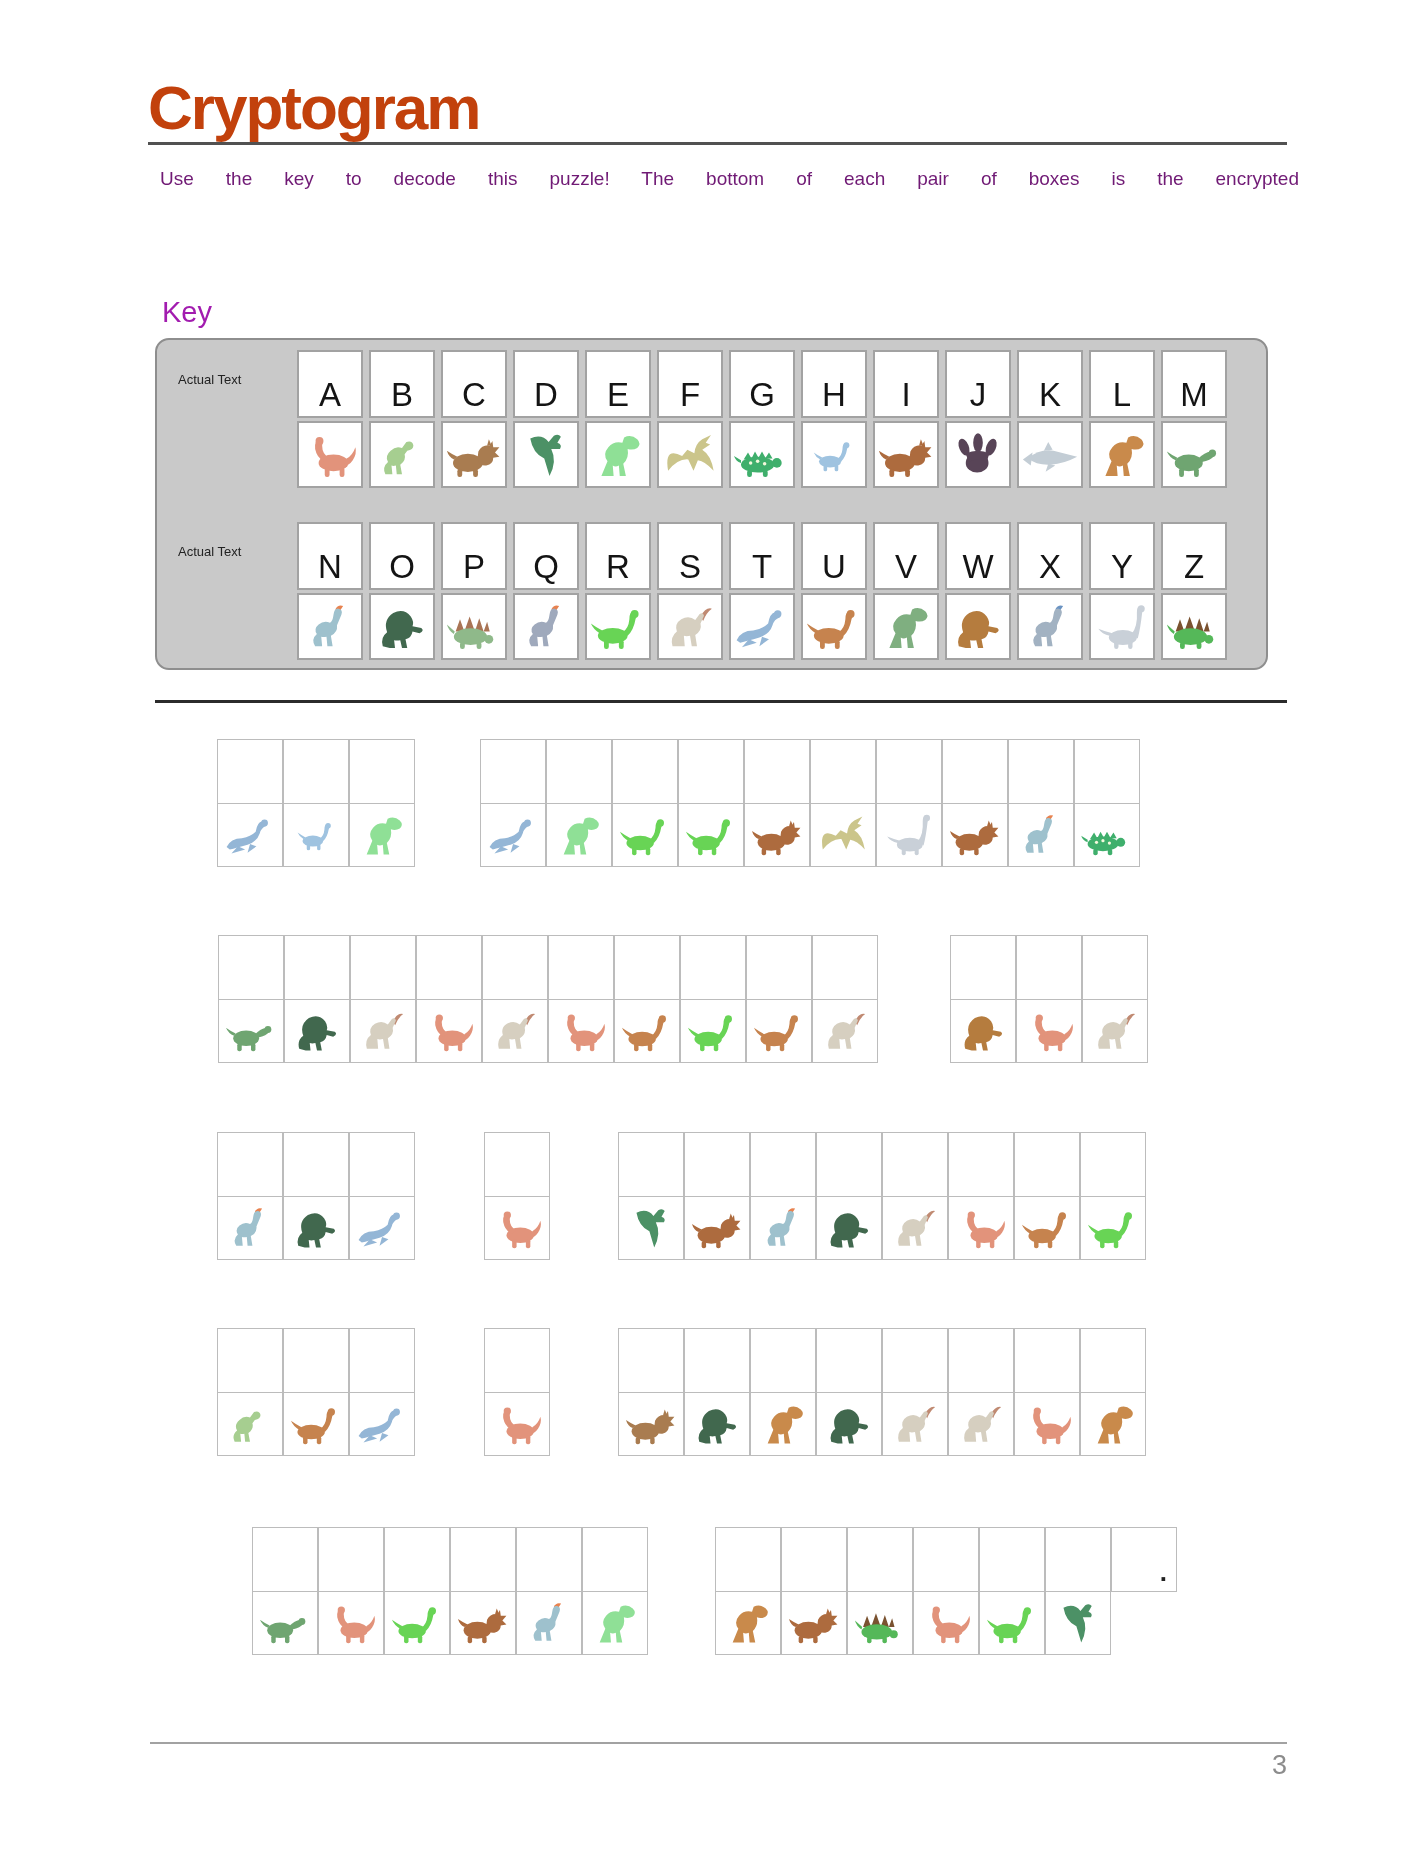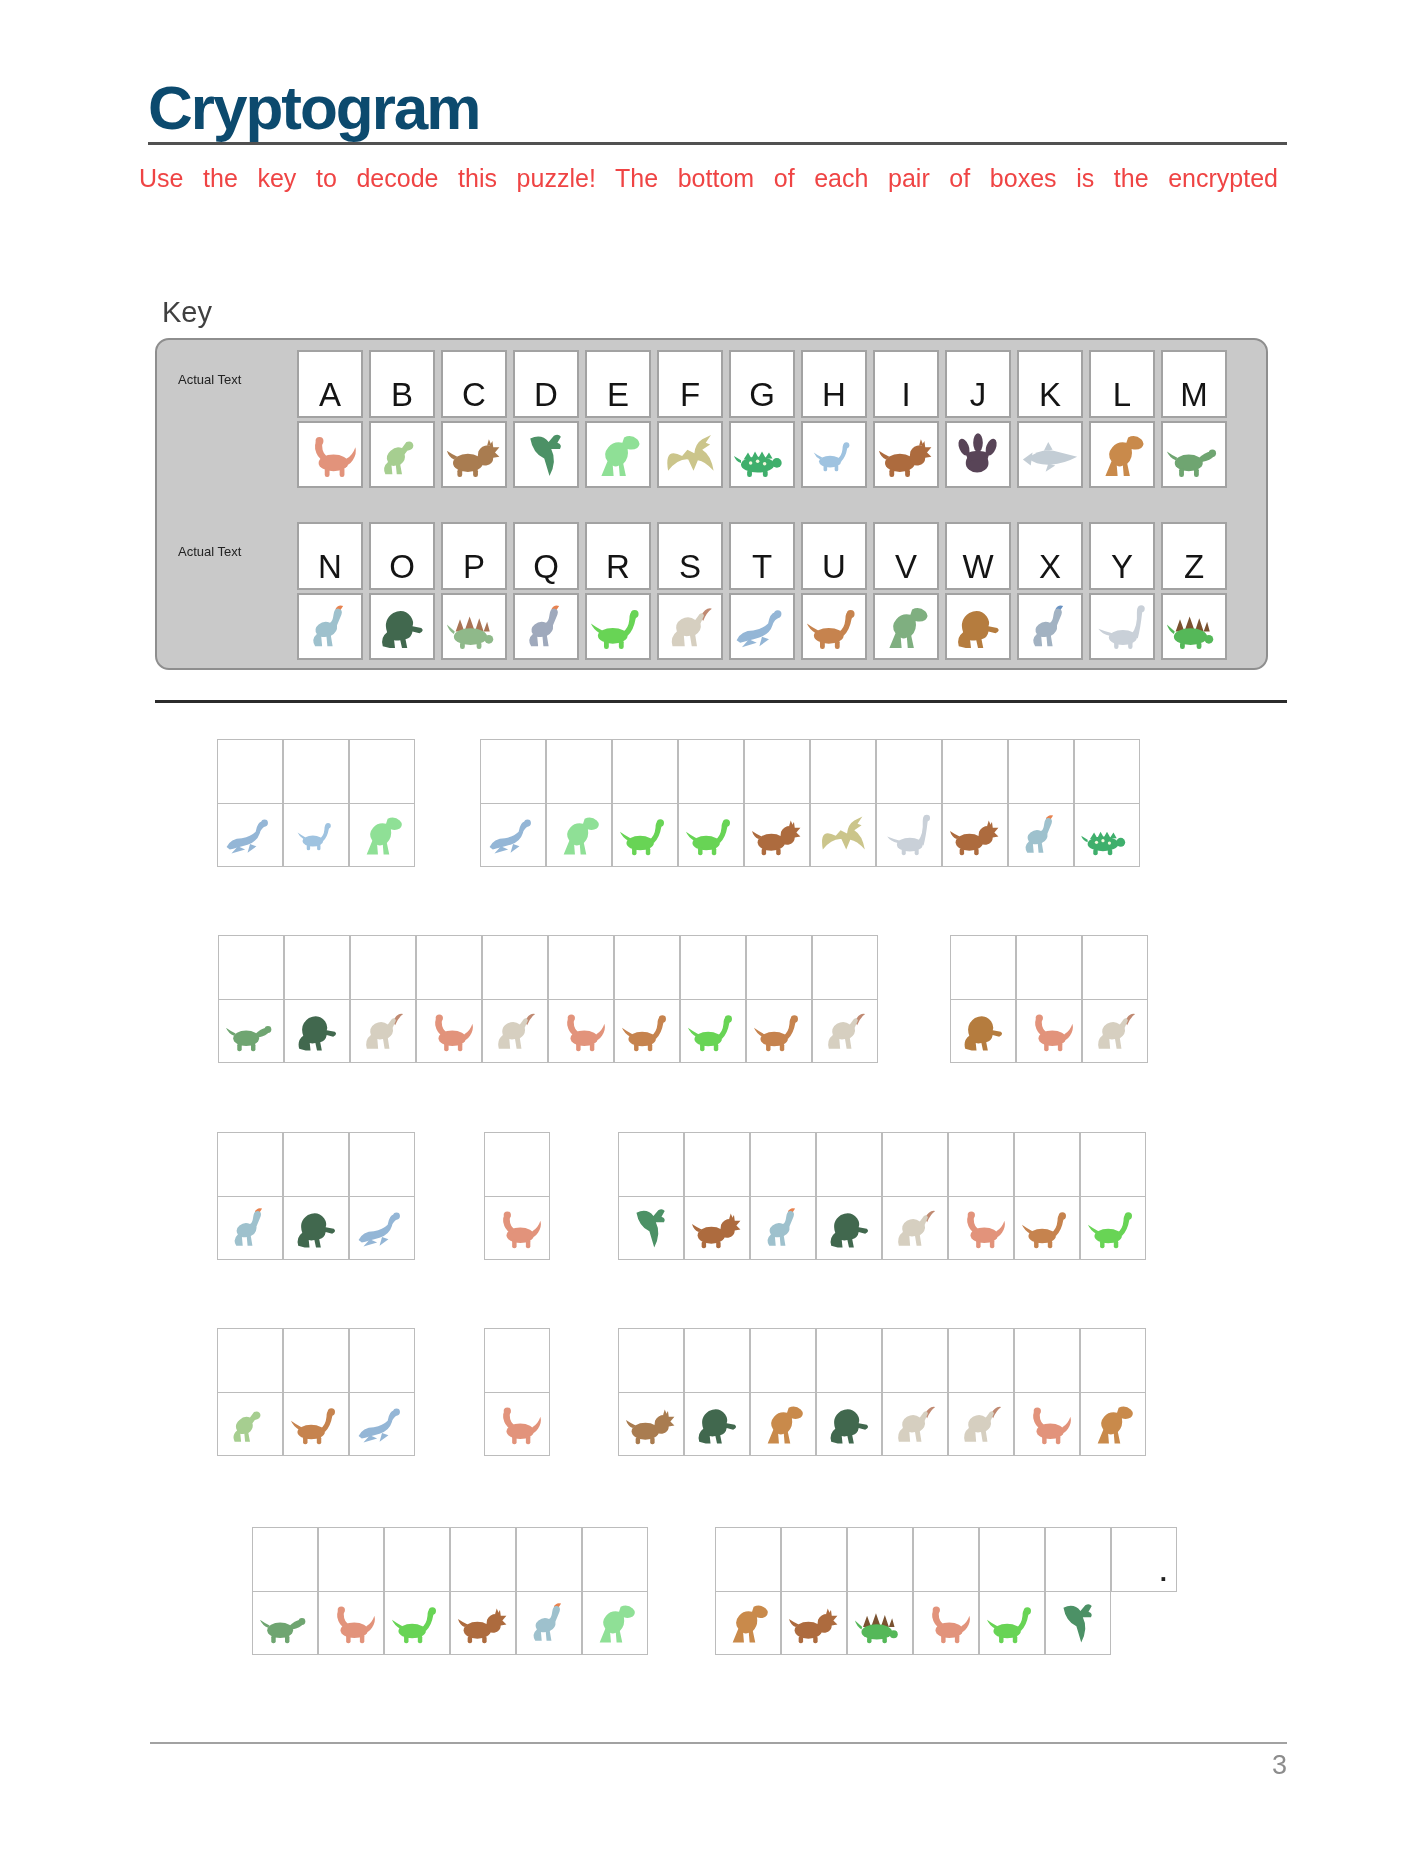--- a/index.html
+++ b/index.html
@@ -1,25 +1,25 @@
 <!DOCTYPE html>
 <html><head>
 <meta charset="utf-8">
 <style>
   html,body{margin:0;padding:0;background:#fff;}
   .page{position:relative;width:1422px;height:1850px;background:#ffffff;
         font-family:"Liberation Sans",sans-serif;overflow:hidden;}
   .title{position:absolute;left:148px;top:72px;font-size:62px;font-weight:700;
-         color:#0c4a6e;letter-spacing:-2px;}
+         color:#c2410c;letter-spacing:-2px;}
   .title-rule{position:absolute;left:148px;top:142px;width:1139px;height:3px;background:#515151;}
-  .instructions{position:absolute;left:139px;top:162px;width:1139px;
-                font-size:25px;line-height:33px;color:#ef4444;}
+  .instructions{position:absolute;left:160px;top:162px;width:1139px;
+                font-size:19px;line-height:33px;color:#701a75;}
   .instr-line1{text-align:justify;text-align-last:justify;}
   .instr-line2{text-align:left;}
-  .key-heading{position:absolute;left:162px;top:296px;font-size:29px;color:#404040;}
+  .key-heading{position:absolute;left:162px;top:296px;font-size:29px;color:#a21caf;}
   .key-box{position:absolute;left:155px;top:338px;width:1113px;height:332px;box-sizing:border-box;
            background:#c9c9c9;border:2px solid #8e8e8e;border-radius:14px;}
   .key-row-label{position:absolute;left:178px;width:110px;font-size:13px;color:#222;}
   .key-row{position:absolute;left:297px;display:flex;gap:6px;}
   .key-col{display:flex;flex-direction:column;gap:3px;width:66px;}
   .key-cell{box-sizing:border-box;width:66px;background:#fff;border:2px solid #a2a2a2;
             display:flex;justify-content:center;}
   .key-letter{height:68px;align-items:flex-end;padding-bottom:5px;font-size:33px;color:#141414;line-height:1;}
   .key-dino{height:67px;align-items:center;}
   .divider-dark{position:absolute;left:155px;top:700px;width:1132px;height:3px;background:#2b2b2b;}

